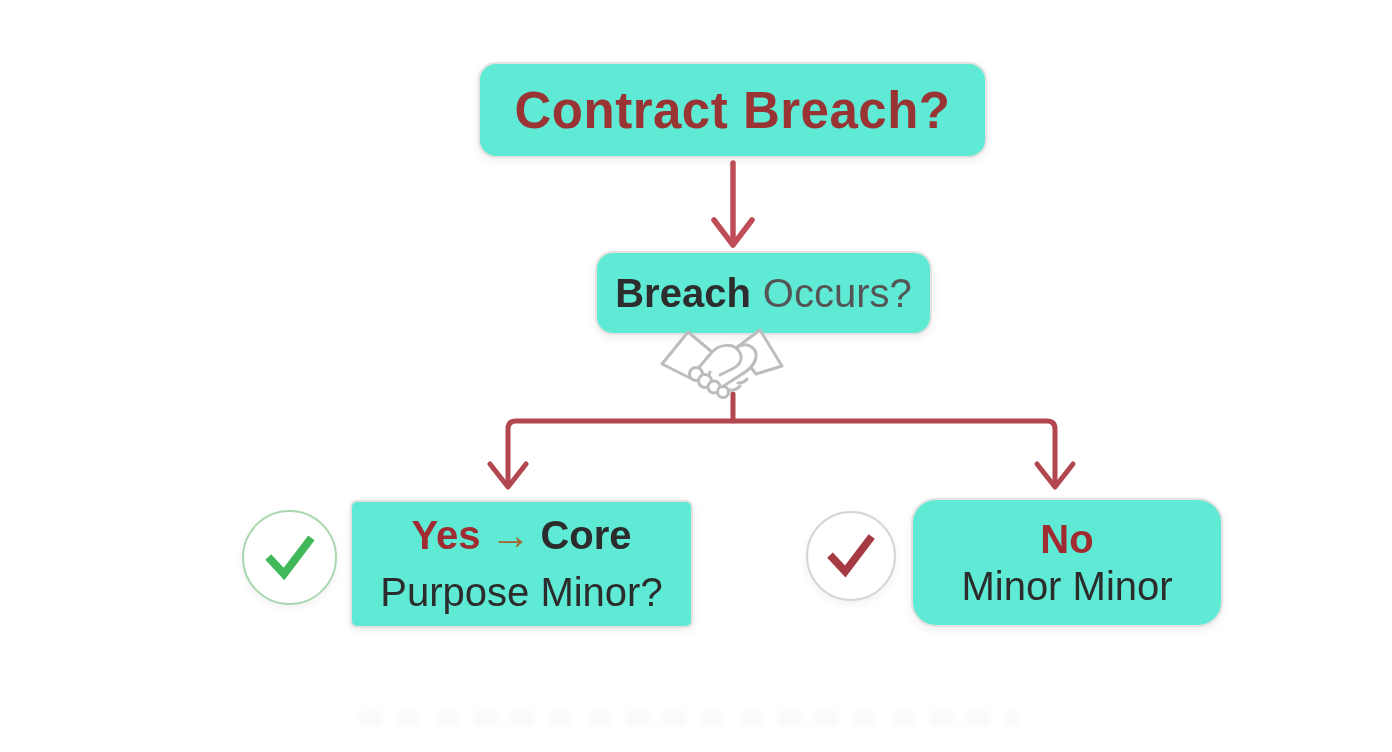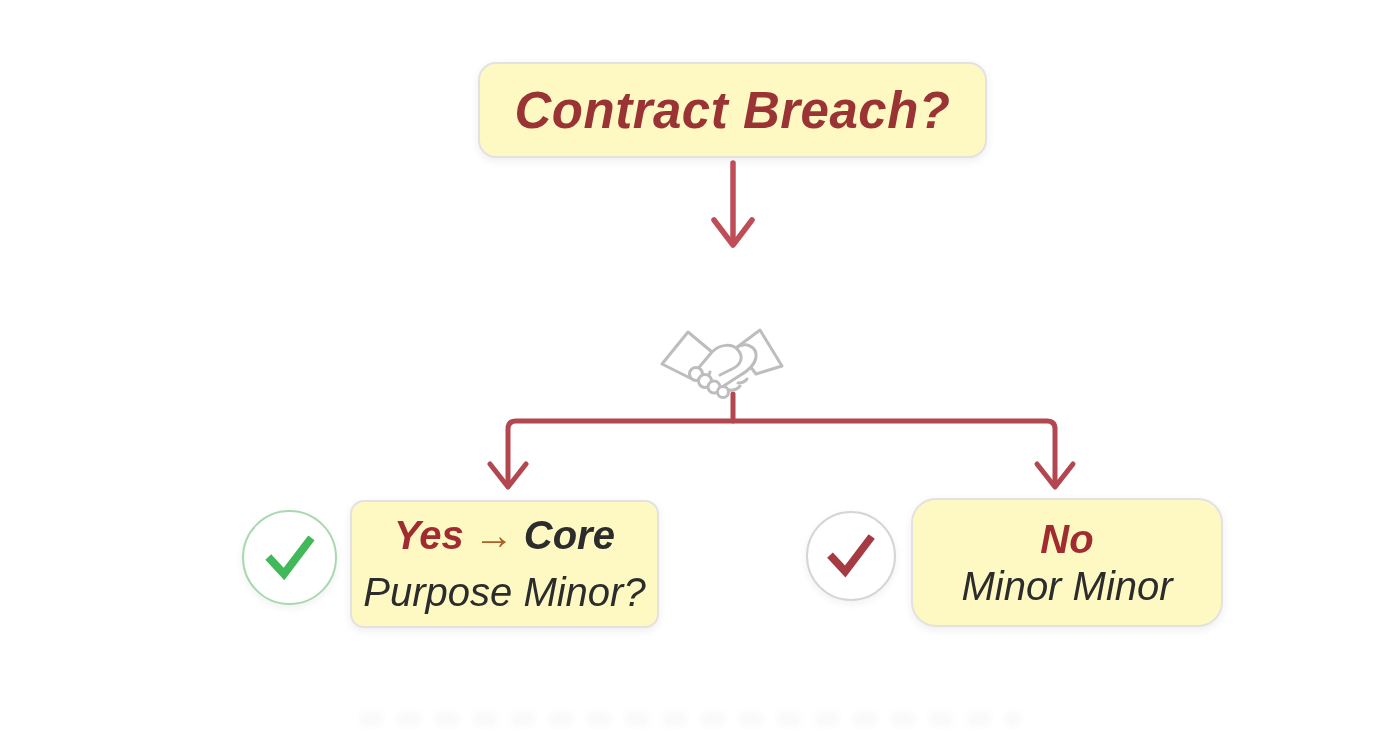--- a/index.html
+++ b/index.html
@@ -8,44 +8,43 @@
     width: 1392px;
     height: 752px;
     background: #ffffff;
     overflow: hidden;
     font-family: "Liberation Sans", "DejaVu Sans", sans-serif;
   }
 
   
   .node {
     position: absolute;
-    background: #fef9c3;
+    background: #5eead4;
     border: 2px solid #e4e2e1;
     border-radius: 16px;
     box-shadow: 0 3px 10px rgba(0,0,0,0.07);
     display: flex;
     flex-direction: column;
     align-items: center;
     justify-content: center;
     text-align: center;
     box-sizing: border-box;
     z-index: 1;
-    font-style: italic;
   }
 
   .node-root   { left: 478px; top: 62px;  width: 509px; height: 96px; border-radius: 18px; }
   .node-root .root-label {
     font-size: 51px; font-weight: 700; color: #9a3333; letter-spacing: 0.5px;
   }
 
   .node-decision { left: 595px; top: 251px; width: 337px; height: 84px; border-radius: 18px; flex-direction: row; }
   .node-decision .w-bold { font-size: 40px; font-weight: 700; color: #2d2d2d; margin-right: 12px; }
   .node-decision .w-gray { font-size: 40px; font-weight: 400; color: #555555; }
 
-  .node-yes { left: 350px; top: 500px; width: 309px; height: 128px; border-radius: 14px; gap: 10px; }
+  .node-yes { left: 350px; top: 500px; width: 343px; height: 128px; border-radius: 7px; gap: 10px; }
   .node-no  { left: 911px; top: 498px; width: 312px; height: 129px; border-radius: 25px; }
 
   .branch-line { font-size: 40px; line-height: 47px; color: #2c2c2c; font-weight: 500; }
   .kw-red   { color: #a02c31; font-weight: 700; }
   .kw-arrow { color: #a8622a; font-weight: 600; margin: 0 10px; }
   .kw-rest  { color: #2c2c2c; font-weight: 600; }
 
   
   .badge {
     position: absolute;
@@ -87,20 +86,24 @@
     <span class="root-label">Contract Breach?</span>
   </div>
 
   <svg class="svg-abs arrow-root" width="60" height="92" viewBox="0 0 60 92">
     <g fill="none" stroke="#bf4d58" stroke-width="5.5" stroke-linecap="round" stroke-linejoin="round">
       <path d="M30 3 V80"></path>
       <path d="M11 60 L30 85 L49 60"></path>
     </g>
   </svg>
 
+  <div class="node node-decision">
+    <span class="w-bold">Breach</span>
+    <span class="w-gray">Occurs?</span>
+  </div>
 
   <svg class="svg-abs handshake" width="128" height="80" viewBox="0 0 128 80">
     <g fill="#ffffff" stroke="#bdbdbd" stroke-width="3" stroke-linecap="round" stroke-linejoin="round">
 
       <path d="M4 40 L30 8 L54 28 L32 54 Z"></path>
 
       <path d="M124 42 L102 6 L78 24 L98 50 Z"></path>
 
       <path d="M78 24 C88 17 99 23 98 33 C97 41 90 47 81 52 L64 63 C56 68 48 64 49 56 L52 48"></path>
 

